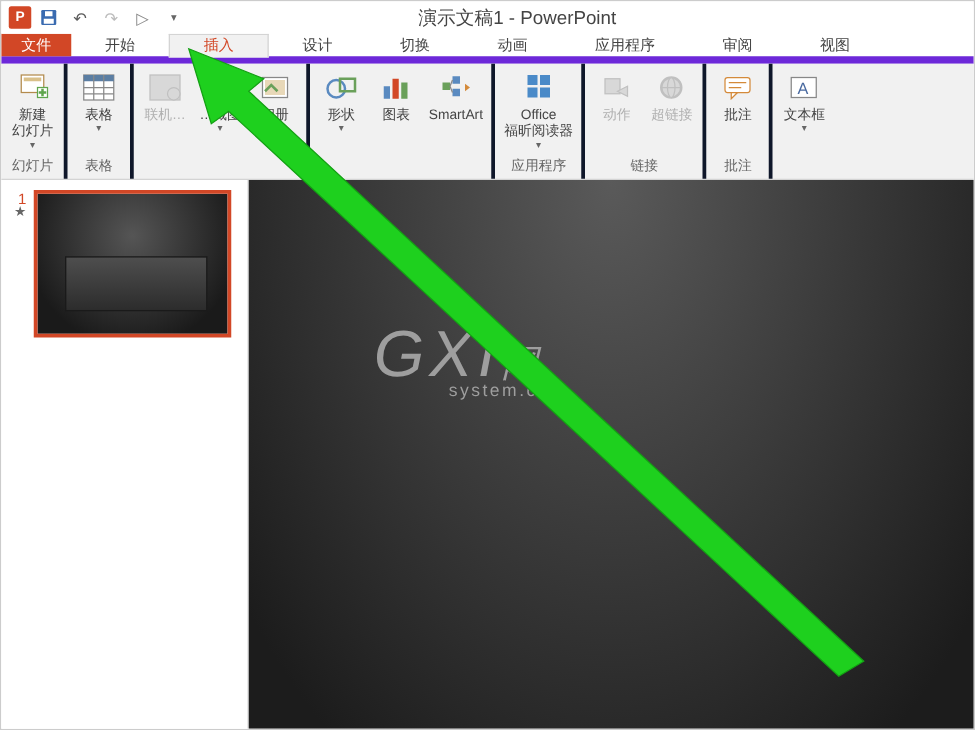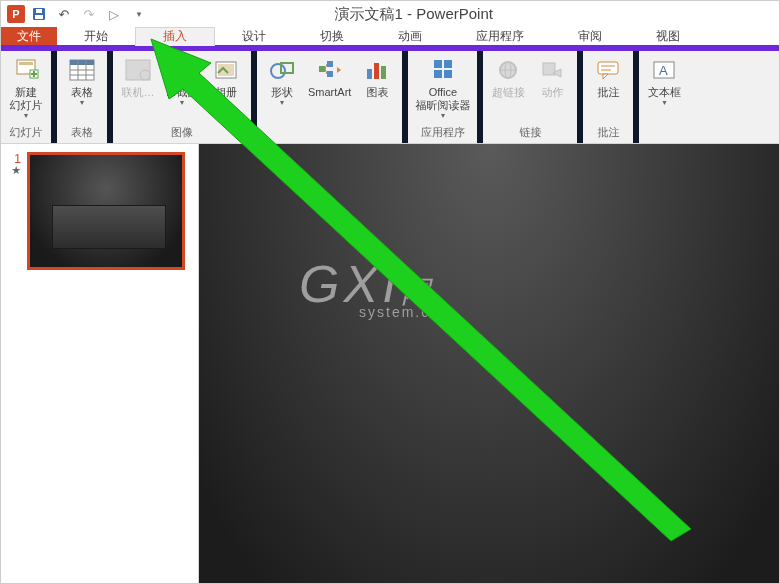--- a/index.html
+++ b/index.html
@@ -13,21 +13,21 @@
   .titlebar .doc-title { position: absolute; left: 50%; transform: translateX(-35%); font-size: 15px; color: #444; }
   
   
   .tabs { height: 24px; background: #fff; display: flex; align-items: stretch; font-size: 12px; color: #444; border-bottom:6px solid #6d28d9;}
   .tab { padding: 0 27px; display: flex; align-items: center; cursor: pointer; }
   .tab.file { background: #d24726; color: #fff; padding:0 16px;}
   .tab.active { color: #d24726; border:1px solid #d4d4d4; border-bottom:1px solid #f1f1f1; background:#f1f1f1; margin-bottom:-1px;font-family:Liberation Serif, serif;}
   
   
   .ribbon { height: 93px; background: #f1f1f1; display: flex; border-bottom: 1px solid #d4d4d4; }
-  .ribbon-group { display: flex; flex-direction: column; border-right: 6px solid #0f172a; padding: 3px 4px 0 4px; }
+  .ribbon-group { display: flex; flex-direction: column; border-right: 3px solid #0f172a; padding: 3px 4px 0 4px; }
   .ribbon-group .items { display: flex; flex: 1; align-items:flex-start; gap:2px;}
   .ribbon-group .group-label { font-size: 11px; color: #666; text-align: center; padding: 2px 0 3px 0; }
   .rbtn { display: flex; flex-direction: column; align-items: center; padding: 2px 3px; font-size: 11px; color: #444; cursor: pointer; min-width:42px; text-align:center;}
   .rbtn .ic { width: 28px; height: 28px; margin-bottom: 2px; display:flex;align-items:center;justify-content:center;}
   .rbtn .lbl { line-height:13px; white-space:pre-line;}
   .rbtn .dd { font-size:8px; color:#666; line-height:8px;}
   .rbtn.disabled { color:#b0b0b0; }
   .rbtn.disabled svg * { stroke:#c0c0c0 !important; fill:#d8d8d8 !important;}
   
   
@@ -151,58 +151,57 @@
           <svg width="26" height="22">
               <rect x="3" y="3" width="20" height="16" fill="#fff" stroke="#888"></rect>
               <rect x="5" y="5" width="16" height="12" fill="#e8d8b8"></rect>
               <polyline points="5,14 10,9 15,14" fill="none" stroke="#6aa05a" stroke-width="2"></polyline>
             </svg>
         </div>
         <span class="lbl">相册</span>
         <span class="dd">▾</span>
       </div>
     </div>
-    <div class="group-label">图像</div>
   </div>
 
   <div class="ribbon-group">
     <div class="items">
       <div class="rbtn">
         <div class="ic">
           <svg width="26" height="22">
               <circle cx="9" cy="12" r="7" fill="none" stroke="#5a8ac0" stroke-width="2"></circle>
               <rect x="12" y="4" width="12" height="10" fill="none" stroke="#6aa05a" stroke-width="2"></rect>
             </svg>
         </div>
         <span class="lbl">形状</span>
         <span class="dd">▾</span>
+      </div>
+      <div class="rbtn">
+        <div class="ic">
+          <svg width="26" height="22">
+              <rect x="3" y="10" width="5" height="10" fill="#5a8ac0"></rect>
+              <rect x="10" y="4" width="5" height="16" fill="#d24726"></rect>
+              <rect x="17" y="7" width="5" height="13" fill="#6aa05a"></rect>
+            </svg>
+        </div>
+        <span class="lbl">图表</span>
       </div>
       <div class="rbtn">
         <div class="ic">
           <svg width="26" height="22">
               <rect x="2" y="7" width="6" height="6" fill="#6aa05a"></rect>
               <rect x="10" y="2" width="6" height="6" fill="#5a8ac0"></rect>
               <rect x="10" y="12" width="6" height="6" fill="#5a8ac0"></rect>
               <line x1="8" y1="10" x2="10" y2="5" stroke="#888"></line>
               <line x1="8" y1="10" x2="10" y2="15" stroke="#888"></line>
               <polygon points="20,8 24,11 20,14" fill="#d48a3a"></polygon>
             </svg>
         </div>
         <span class="lbl">SmartArt</span>
       </div>
-      <div class="rbtn">
-        <div class="ic">
-          <svg width="26" height="22">
-              <rect x="3" y="10" width="5" height="10" fill="#5a8ac0"></rect>
-              <rect x="10" y="4" width="5" height="16" fill="#d24726"></rect>
-              <rect x="17" y="7" width="5" height="13" fill="#6aa05a"></rect>
-            </svg>
-        </div>
-        <span class="lbl">图表</span>
-      </div>
     </div>
   </div>
 
   <div class="ribbon-group">
     <div class="items">
       <div class="rbtn">
         <div class="ic">
           <svg width="26" height="24">
               <rect x="4" y="2" width="8" height="8" fill="#4a8ac8"></rect>
               <rect x="14" y="2" width="8" height="8" fill="#4a8ac8"></rect>
@@ -216,35 +215,35 @@
       </div>
     </div>
     <div class="group-label">应用程序</div>
   </div>
 
   <div class="ribbon-group">
     <div class="items">
       <div class="rbtn disabled">
         <div class="ic">
           <svg width="26" height="22">
+              <rect x="4" y="4" width="12" height="12" fill="none" stroke="#c0c0c0"></rect>
+              <polygon points="14,14 22,10 22,18" fill="#d0d0d0"></polygon>
+            </svg>
+        </div>
+        <span class="lbl">动作</span>
+      </div>
+      <div class="rbtn disabled">
+        <div class="ic">
+          <svg width="26" height="22">
               <circle cx="13" cy="11" r="8" fill="none" stroke="#c0c0c0" stroke-width="2"></circle>
               <ellipse cx="13" cy="11" rx="3" ry="8" fill="none" stroke="#c0c0c0"></ellipse>
               <line x1="5" y1="11" x2="21" y2="11" stroke="#c0c0c0"></line>
             </svg>
         </div>
         <span class="lbl">超链接</span>
-      </div>
-      <div class="rbtn disabled">
-        <div class="ic">
-          <svg width="26" height="22">
-              <rect x="4" y="4" width="12" height="12" fill="none" stroke="#c0c0c0"></rect>
-              <polygon points="14,14 22,10 22,18" fill="#d0d0d0"></polygon>
-            </svg>
-        </div>
-        <span class="lbl">动作</span>
       </div>
     </div>
     <div class="group-label">链接</div>
   </div>
 
   <div class="ribbon-group">
     <div class="items">
       <div class="rbtn">
         <div class="ic">
           <svg width="26" height="22">

